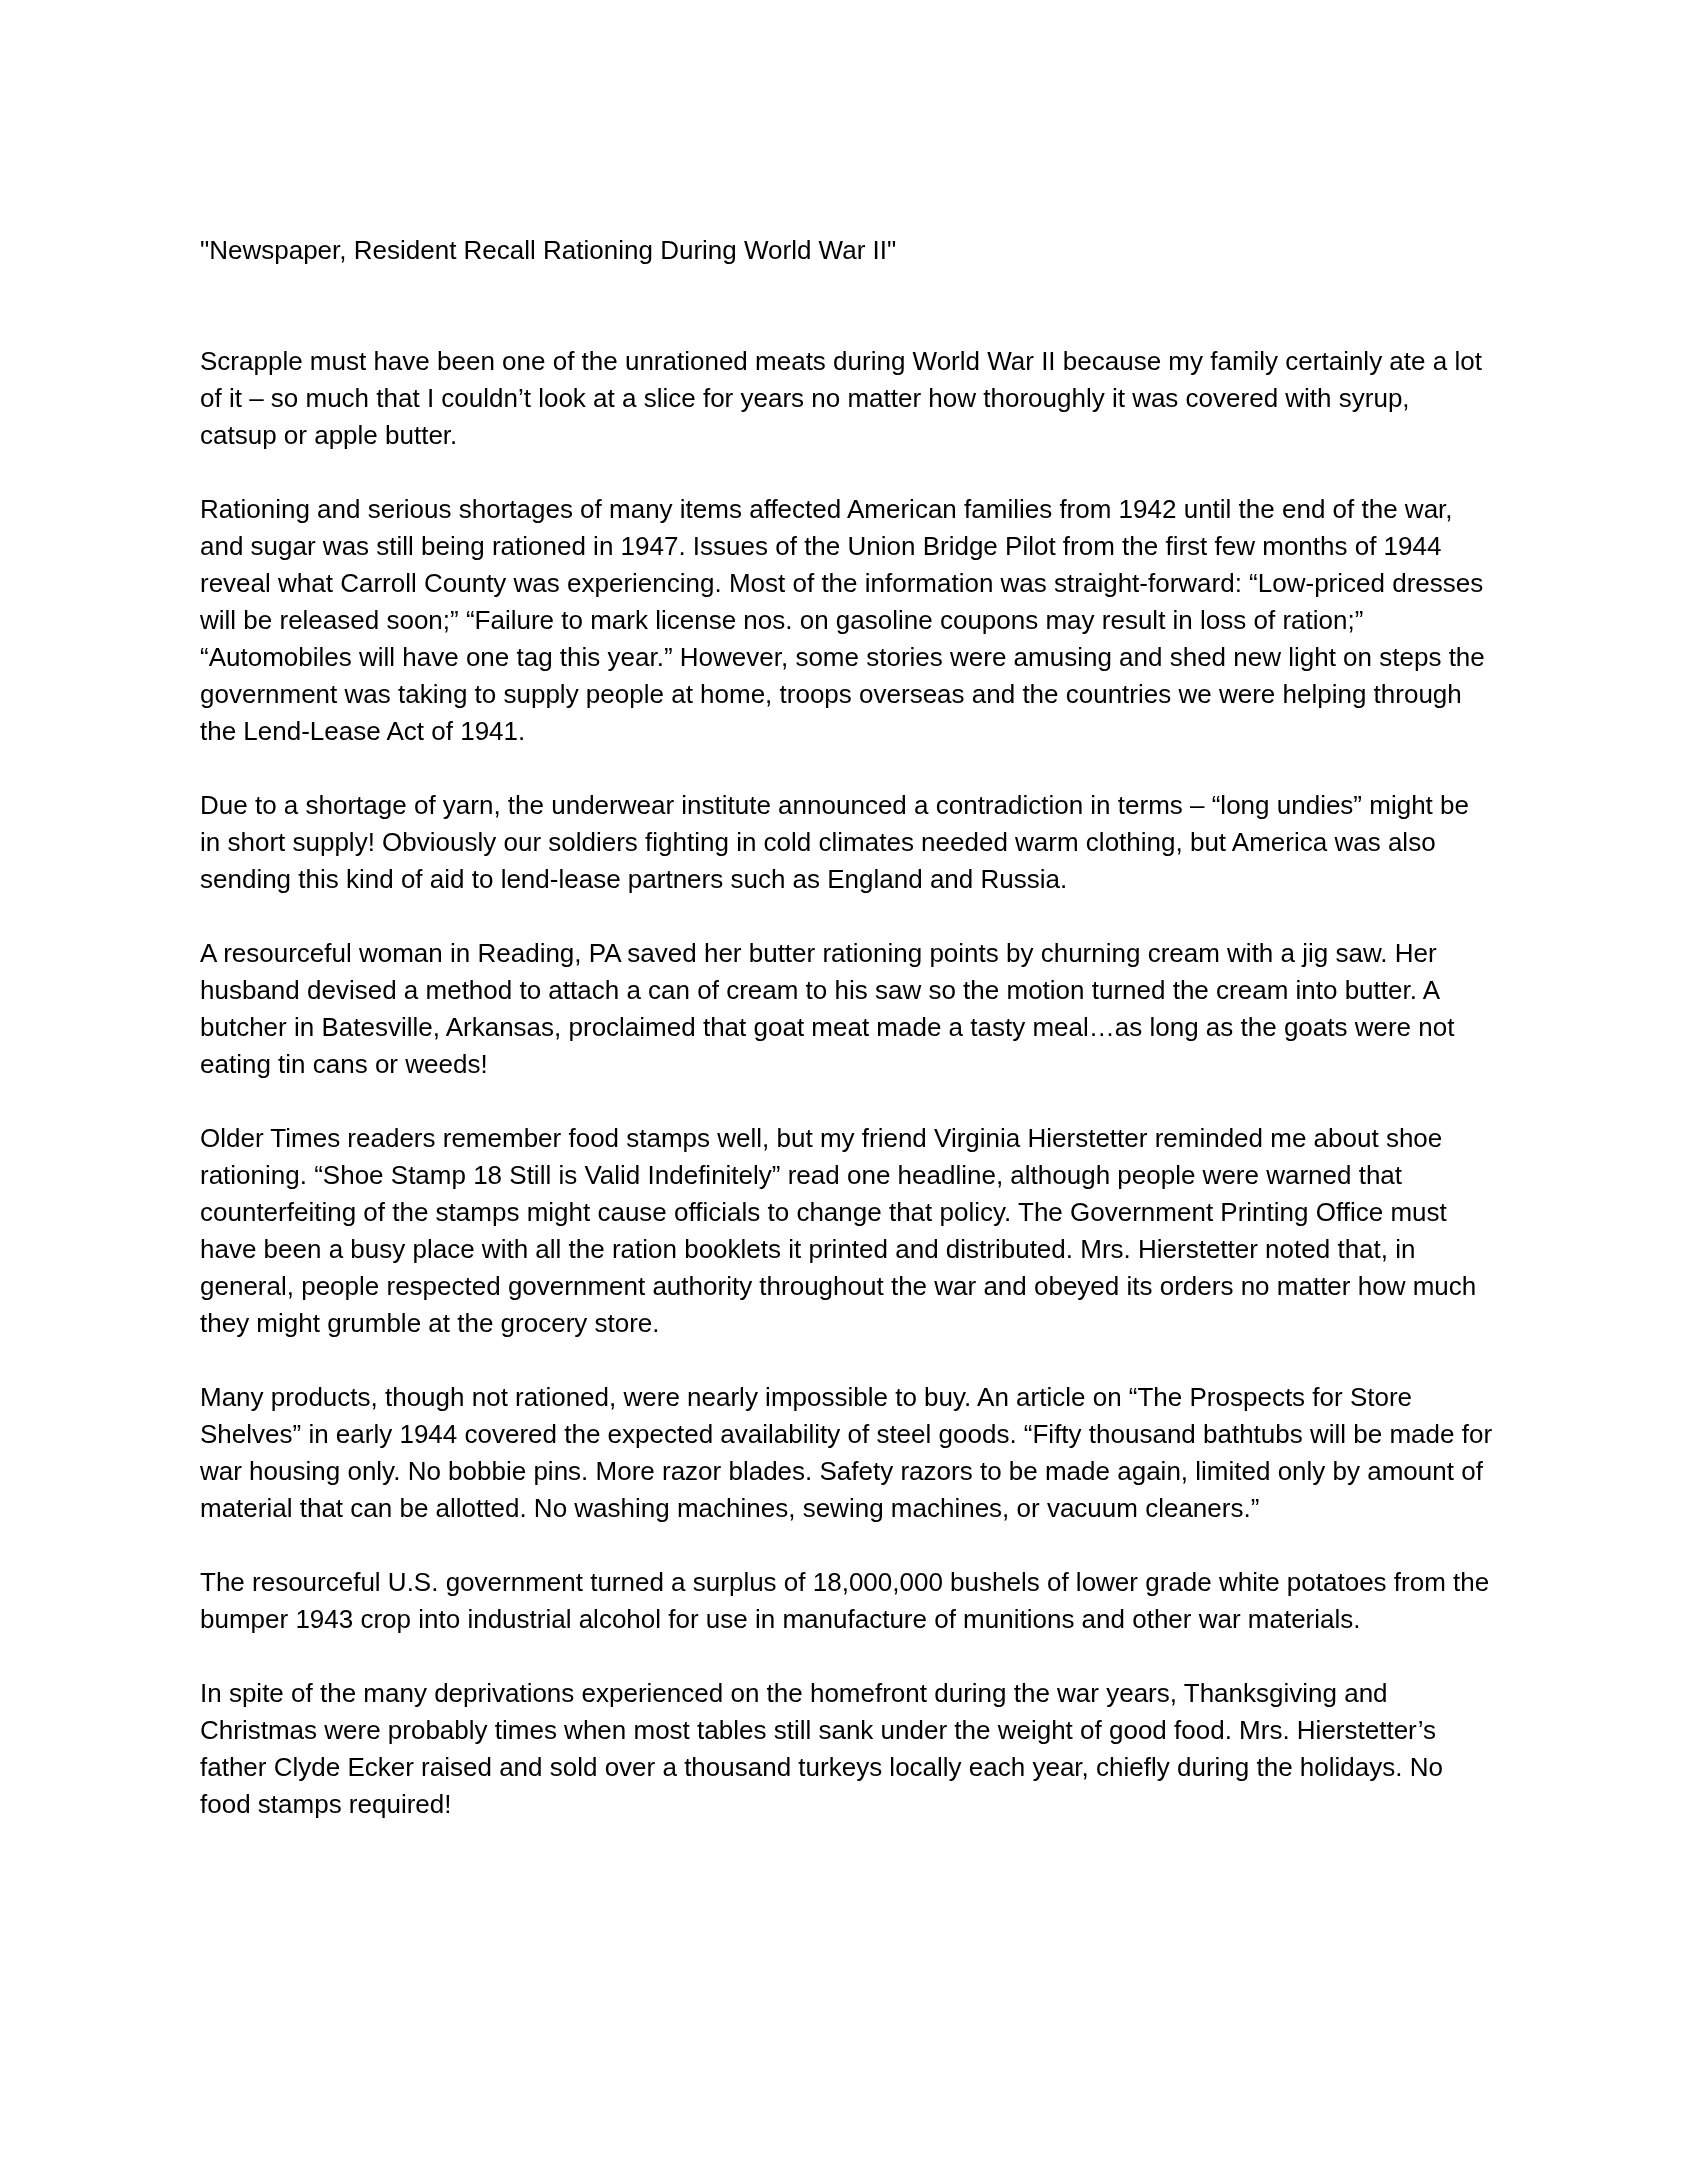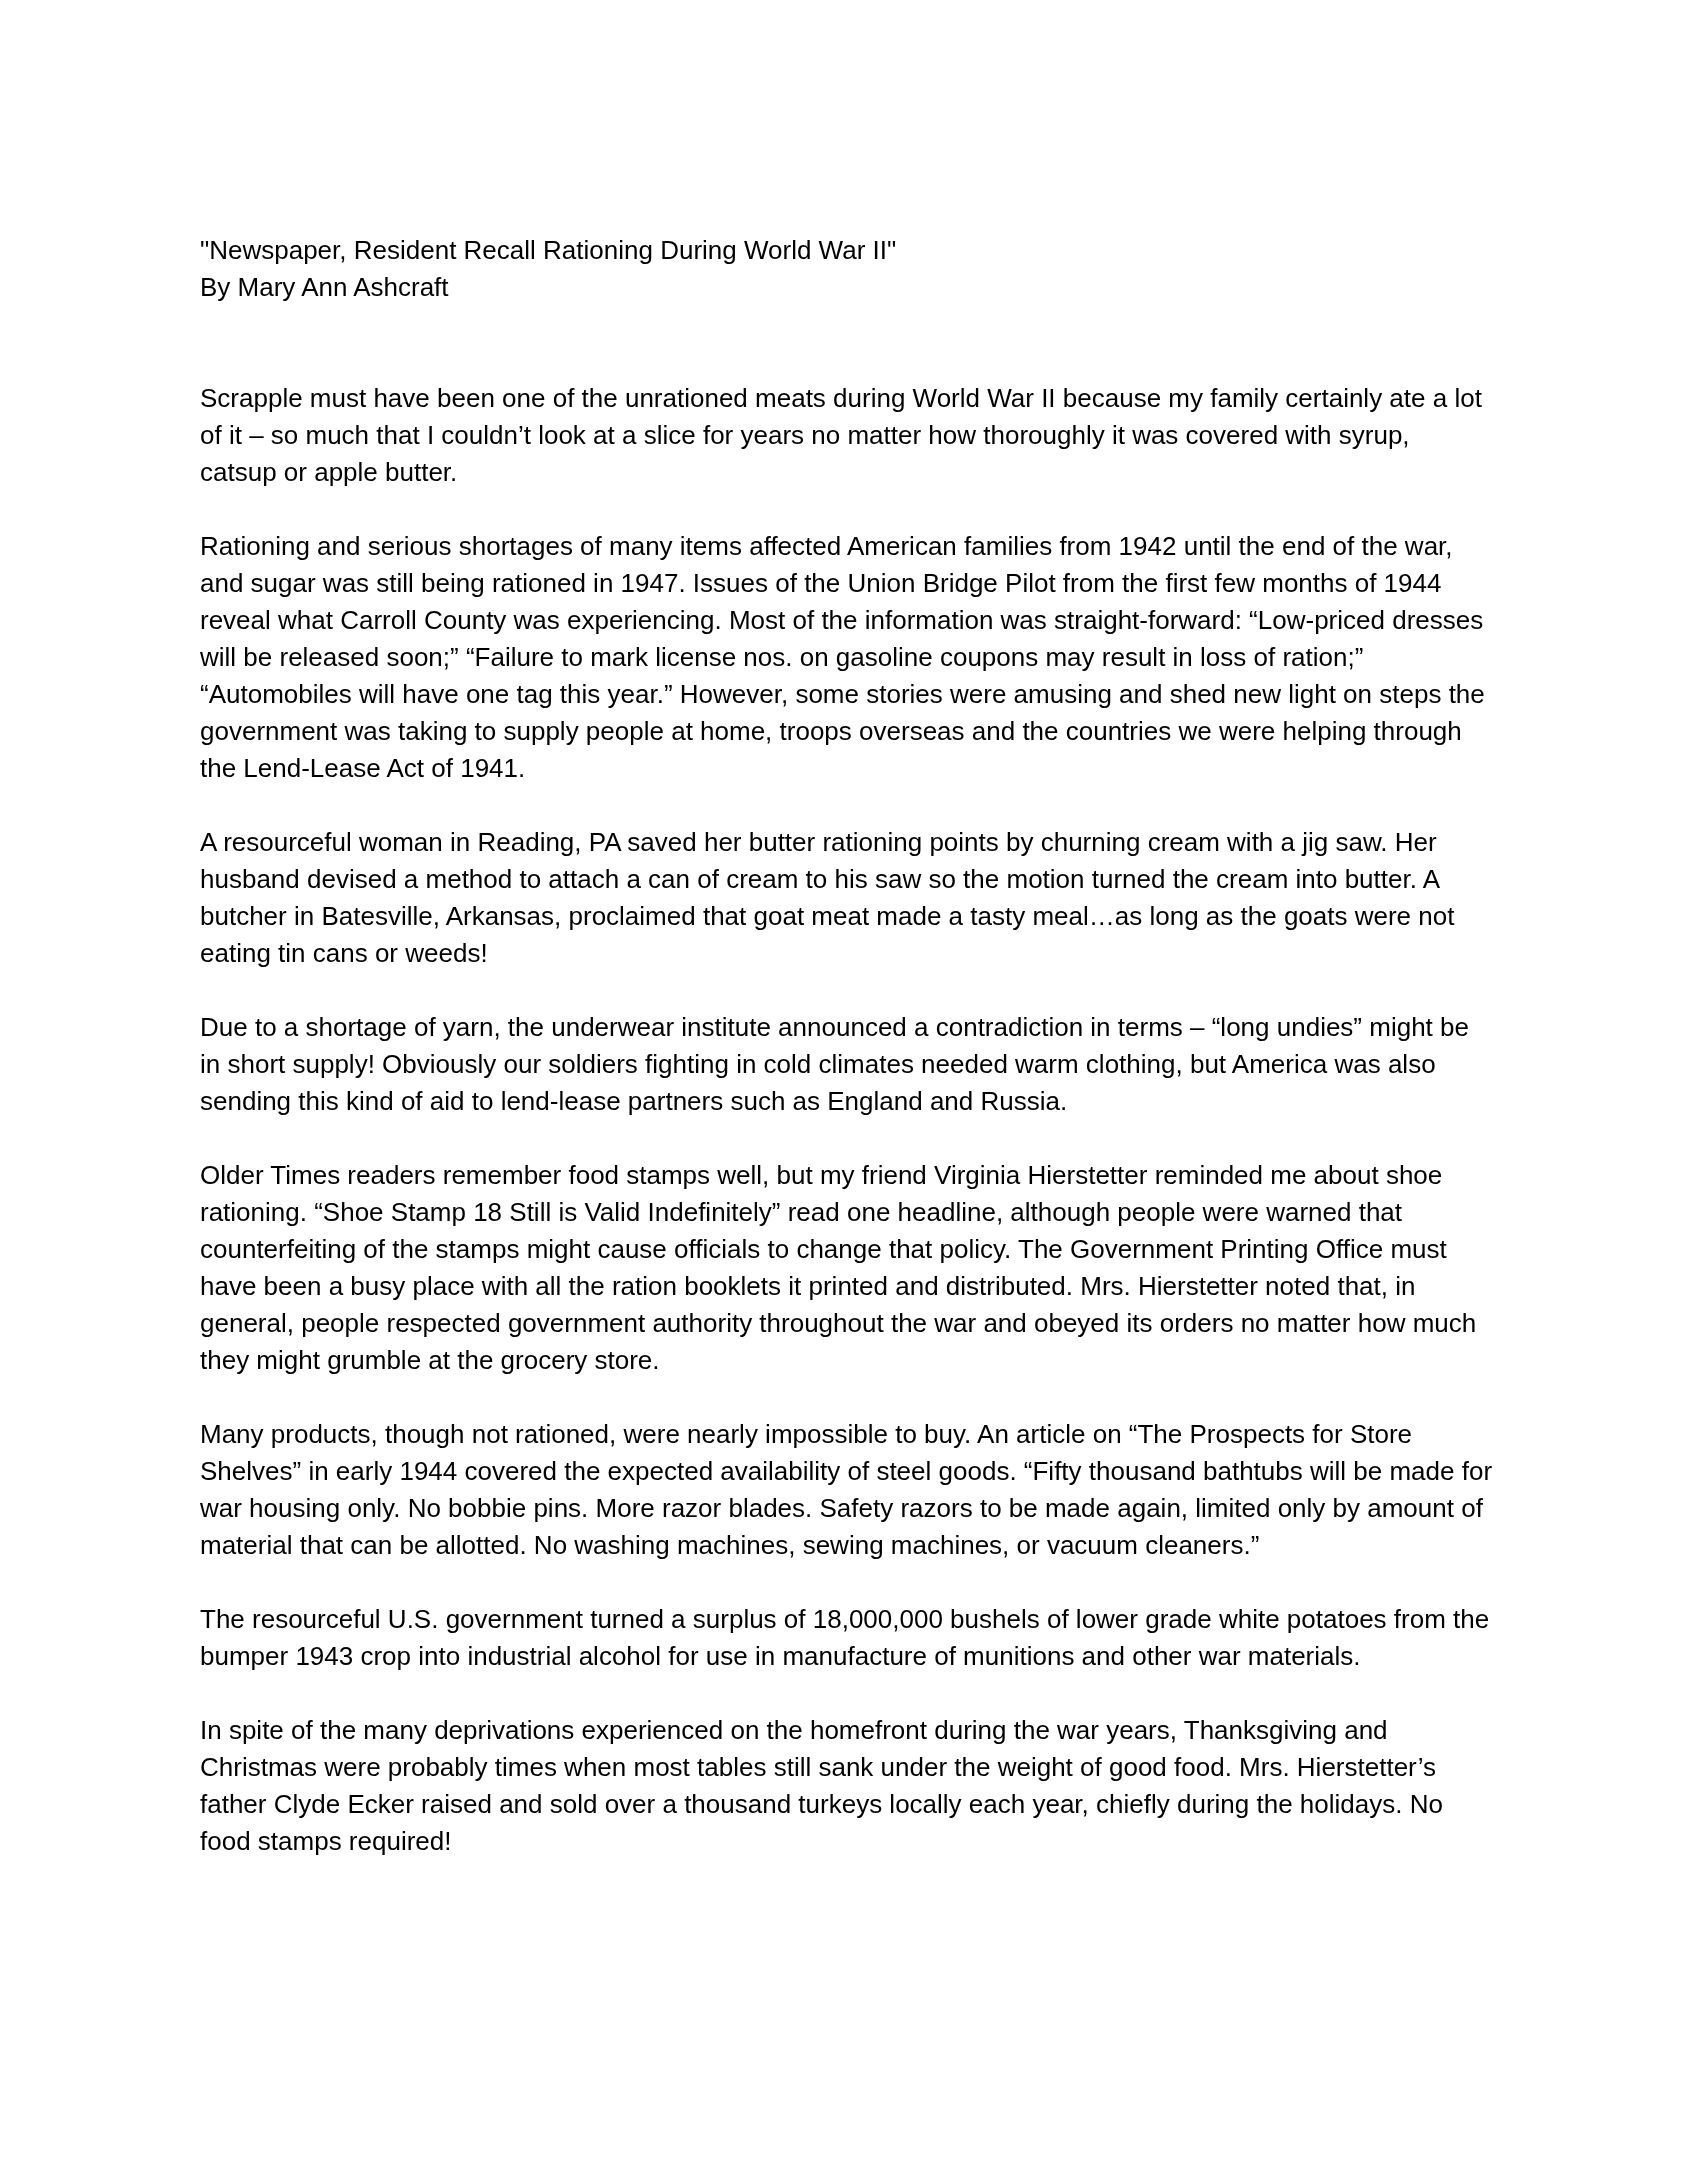--- a/index.html
+++ b/index.html
@@ -12,26 +12,25 @@
   .header-line { display: block; white-space: nowrap; }
   .header { margin-bottom: 74px; }
   .para { margin: 0 14px 37px 0; }
 </style>
 </head>
 <body>
 
 <div class="page">
   <div class="header">
     <span class="header-line">"Newspaper, Resident Recall Rationing During World War II"</span>
-    <span class="header-line">By Mary Ann Ashcraft</span>
   </div>
   <div>
     <p class="para">Scrapple must have been one of the unrationed meats during World War II because my family certainly ate a lot of it – so much that I couldn’t look at a slice for years no matter how thoroughly it was covered with syrup, catsup or apple butter.</p>
     <p class="para">Rationing and serious shortages of many items affected American families from 1942 until the end of the war, and sugar was still being rationed in 1947.  Issues of the Union Bridge Pilot from the first few months of 1944 reveal what Carroll County was experiencing.  Most of the information was straight-forward: “Low-priced dresses will be released soon;” “Failure to mark license nos. on gasoline coupons may result in loss of ration;” “Automobiles will have one tag this year.”   However, some stories were amusing and shed new light on steps the government was taking to supply people at home, troops overseas and the countries we were helping through the Lend-Lease Act of 1941.</p>
+    <p class="para">Due to a shortage of yarn, the underwear institute announced a contradiction in terms – “long undies” might be in short supply!  Obviously our soldiers fighting in cold climates needed warm clothing, but America was also sending this kind of aid to lend-lease partners such as England and Russia.</p>
     <p class="para">A resourceful woman in Reading, PA saved her butter rationing points by churning cream with a jig saw.  Her husband devised a method to attach a can of cream to his saw so the motion turned the cream into butter.  A butcher in Batesville, Arkansas, proclaimed that goat meat made a tasty meal…as long as the goats were not eating tin cans or weeds!</p>
-    <p class="para">Due to a shortage of yarn, the underwear institute announced a contradiction in terms – “long undies” might be in short supply!  Obviously our soldiers fighting in cold climates needed warm clothing, but America was also sending this kind of aid to lend-lease partners such as England and Russia.</p>
     <p class="para">Older Times readers remember food stamps well, but my friend Virginia Hierstetter reminded me about shoe rationing.  “Shoe Stamp 18 Still is Valid Indefinitely” read one headline, although people were warned that counterfeiting of the stamps might cause officials to change that policy.  The Government Printing Office must have been a busy place with all the ration booklets it printed and distributed.   Mrs. Hierstetter noted that, in general, people respected government authority throughout the war and obeyed its orders no matter how much they might grumble at the grocery store.</p>
     <p class="para">Many products, though not rationed, were nearly impossible to buy.  An article on “The Prospects for Store Shelves” in early 1944 covered the expected availability of steel goods.  “Fifty thousand bathtubs will be made for war housing only.  No bobbie pins.  More razor blades.  Safety razors to be made again, limited only by amount of material that can be allotted.  No washing machines, sewing machines, or vacuum cleaners.”</p>
     <p class="para">The resourceful U.S. government turned a surplus of 18,000,000 bushels of lower grade white potatoes from the bumper 1943 crop into industrial alcohol for use in manufacture of munitions and other war materials.</p>
     <p class="para">In spite of the many deprivations experienced on the homefront during the war years, Thanksgiving and Christmas were probably times when most tables still sank under the weight of good food.  Mrs. Hierstetter’s father Clyde Ecker raised and sold over a thousand turkeys locally each year, chiefly during the holidays.  No food stamps required!</p>
   </div>
 </div>
 
 
 </body></html>

